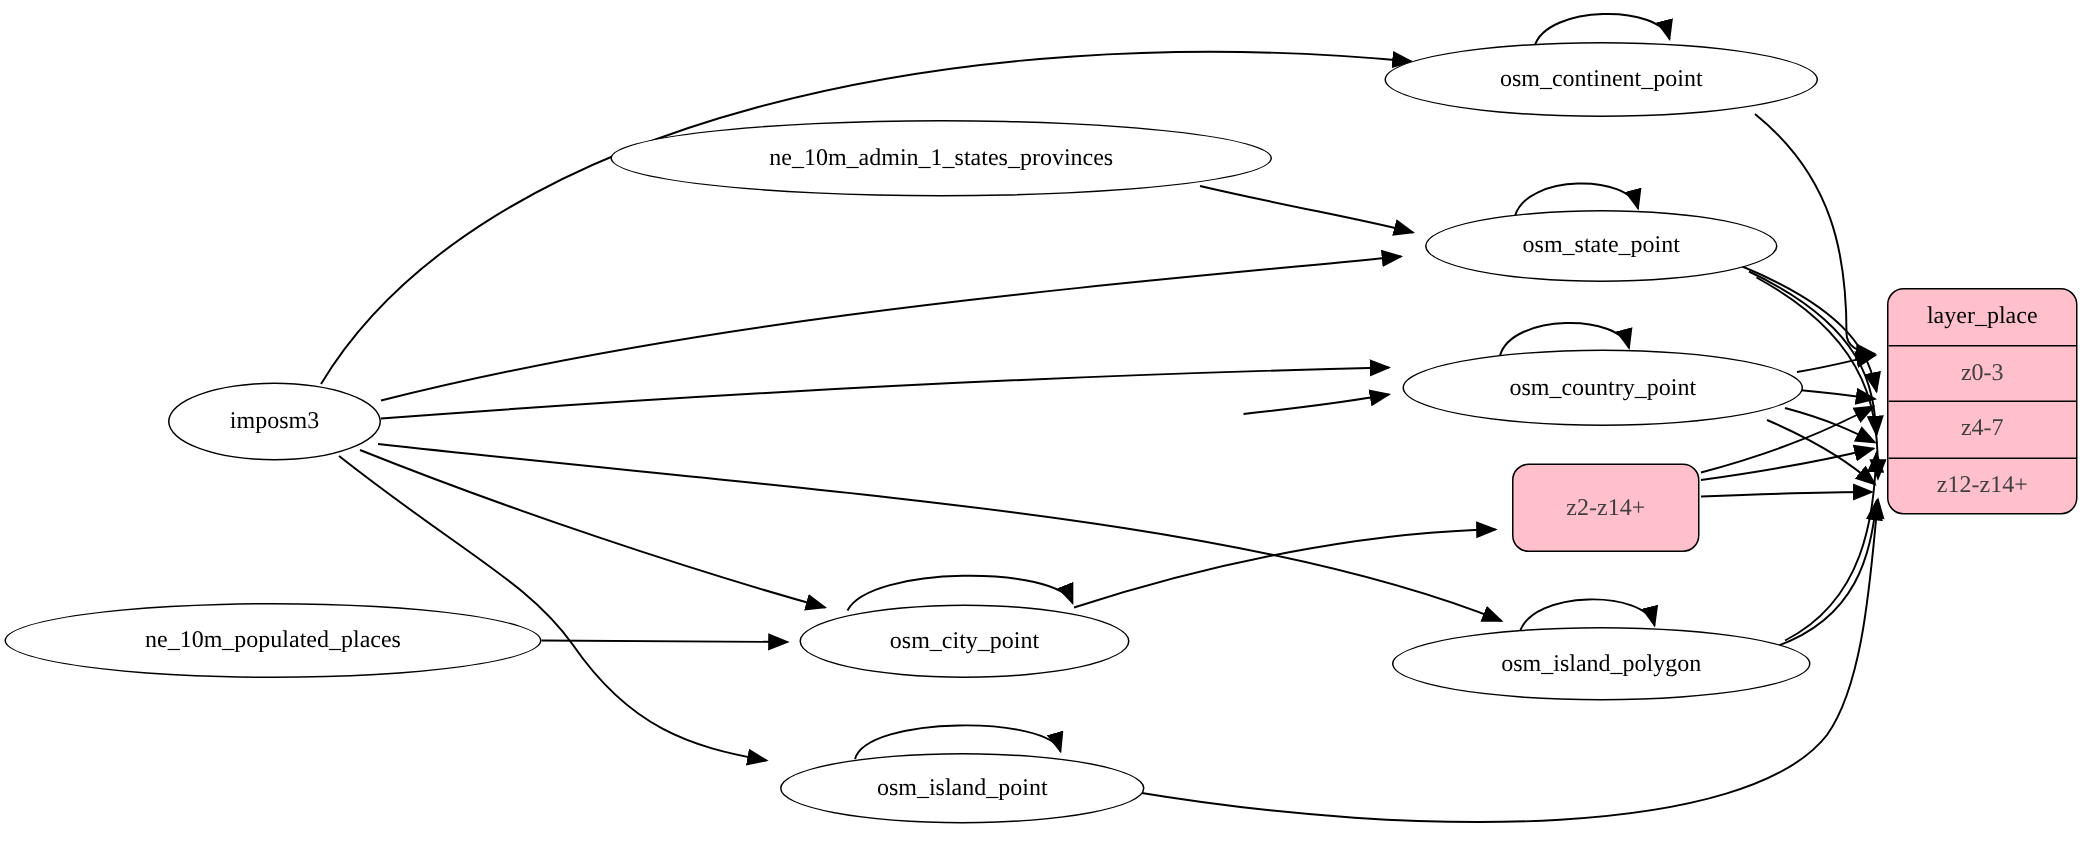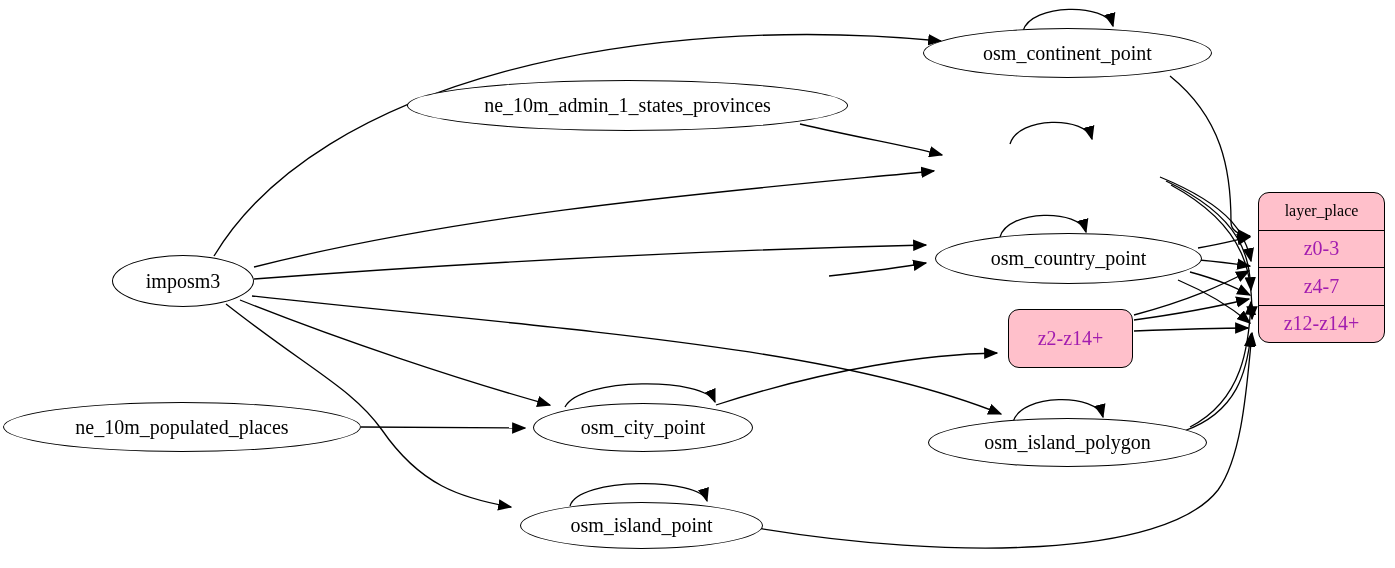--- a/index.html
+++ b/index.html
@@ -10,42 +10,42 @@
     font-family:"Liberation Serif","DejaVu Serif",serif;
     overflow:hidden;
   }
   #edges{position:absolute;left:0;top:0;width:1395px;height:568px;}
   .ellipse{
     position:absolute;
     border:1.4px solid #000;
     border-radius:50%;
     background:#ffffff;
     display:flex;align-items:center;justify-content:center;
-    font-size:20px;color:#000;
+    font-size:16px;color:#000;
     white-space:nowrap;
     box-sizing:border-box;
   }
   .record{
     position:absolute;
     border:1.4px solid #000;
     border-radius:11px;
     background:#ffc0cb;
     box-sizing:border-box;
     overflow:hidden;
     display:flex;flex-direction:column;
   }
   .rec-header{
     display:flex;align-items:center;justify-content:center;
     font-size:16px;color:#000;
     border-bottom:1.3px solid #000;
     flex:1;
   }
   .rec-row{
     display:flex;align-items:center;justify-content:center;
-    font-size:20px;color:#a21caf;
+    font-size:16px;color:#404040;
     border-bottom:1.3px solid #000;
     flex:1;
     font-family:Liberation Serif, serif;
   }
   .rec-row:last-child{border-bottom:none;}
   path.edge{fill:none;stroke:#000;stroke-width:1.3;}
 </style>
 </head>
 <body>
 
@@ -94,20 +94,21 @@
 
   <div class="ellipse" style="left:112px;top:255px;width:142px;height:52px">imposm3</div>
 
   <div class="ellipse" style="left:407px;top:80px;width:441px;height:51px">ne_10m_admin_1_states_provinces</div>
 
 
   <div class="ellipse" style="left:3px;top:402px;width:358px;height:50px">ne_10m_populated_places</div>
 
   <div class="ellipse" style="left:923px;top:28px;width:289px;height:50px">osm_continent_point</div>
 
+  <div class="ellipse" style="left:950px;top:140px;width:235px;height:48px">osm_state_point</div>
 
   <div class="ellipse" style="left:935px;top:233px;width:267px;height:51px">osm_country_point</div>
 
   <div class="ellipse" style="left:533px;top:403px;width:220px;height:49px">osm_city_point</div>
 
   <div class="ellipse" style="left:928px;top:418px;width:279px;height:49px">osm_island_polygon</div>
 
   <div class="ellipse" style="left:520px;top:502px;width:243px;height:47px">osm_island_point</div>
 
   <div class="record" style="left:1008px;top:309px;width:125px;height:59px">

